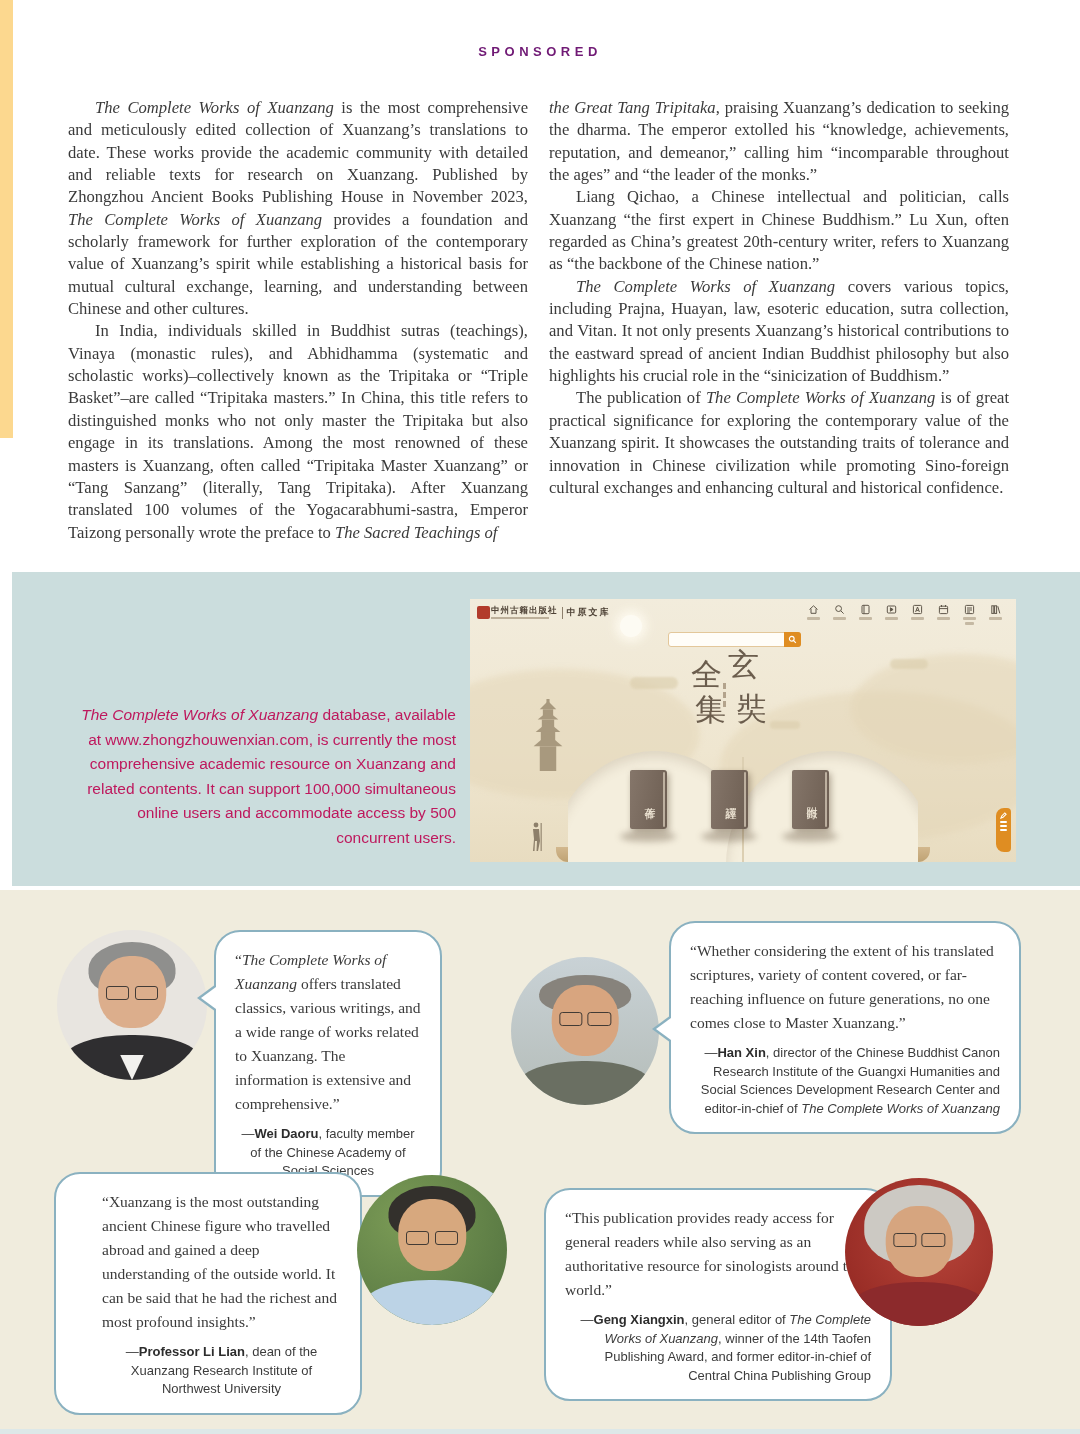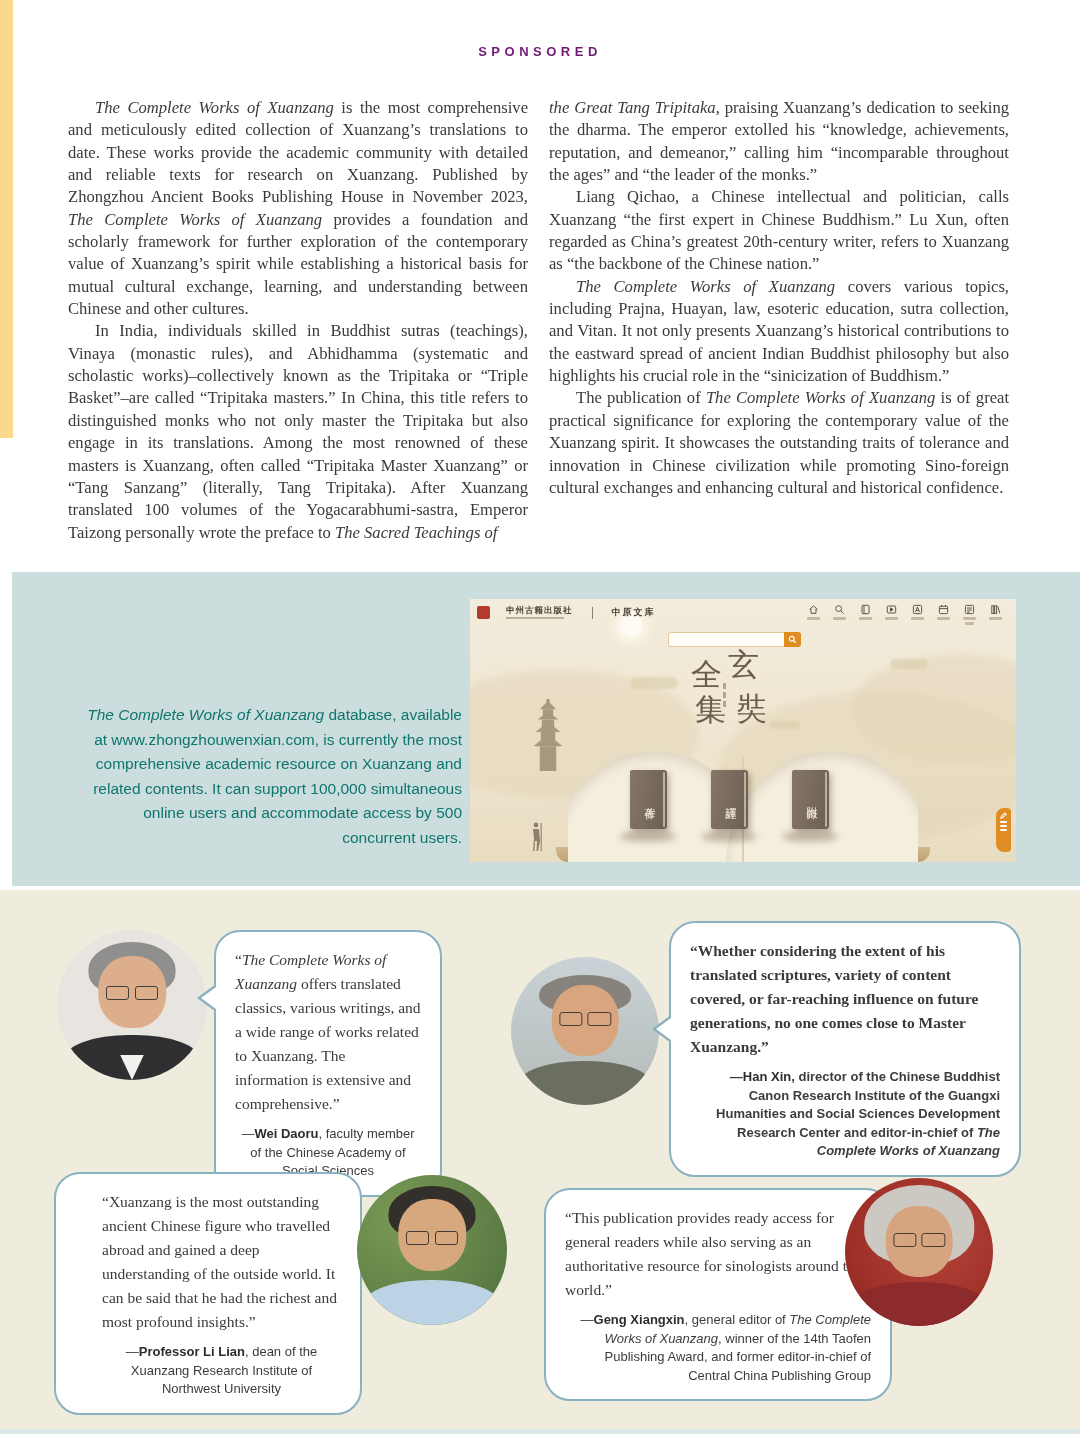--- a/index.html
+++ b/index.html
@@ -12,37 +12,37 @@
     font-family:"Liberation Sans",sans-serif;font-size:13px;font-weight:700;
     letter-spacing:4.5px;color:#701a75;}
 
   .columns{position:absolute;left:68px;top:97px;width:942px;display:flex;gap:21px;}
   .col{width:460px;flex:none;}
   .para{margin:0;text-align:justify;font-size:16.6px;line-height:22.35px;color:#3a3a3a;}
   .para.indent{text-indent:27px;}
 
   
   .panel{position:absolute;left:12px;top:572px;width:1068px;height:314px;background:#cbdddd;}
-  .caption{position:absolute;left:74px;top:131px;width:376px;text-align:right;
-    font-family:"Liberation Sans",sans-serif;font-size:15.5px;line-height:24.5px;color:#0f766e;}
+  .caption{position:absolute;left:68px;top:131px;width:376px;text-align:right;
+    font-family:"Liberation Sans",sans-serif;font-size:15.5px;line-height:24.5px;color:#be185d;}
 
   .shot{position:absolute;left:458px;top:27px;width:546px;height:263px;overflow:hidden;
     background:linear-gradient(180deg,#f2ecdc 0%,#efe6d0 58%,#e8dcc0 100%);}
   .hill{position:absolute;border-radius:50%;background:#e3d5b6;opacity:.5;filter:blur(3px);}
   .h1{left:-50px;top:70px;width:280px;height:130px;}
   .h2{left:250px;top:92px;width:320px;height:150px;}
   .h3{left:380px;top:55px;width:220px;height:110px;}
   .sun{position:absolute;left:150px;top:16px;width:22px;height:22px;border-radius:50%;
     background:#fffdf6;opacity:.9;box-shadow:0 0 10px 5px rgba(255,252,242,.9);}
   .cloud{position:absolute;background:#dccfae;opacity:.65;border-radius:12px;filter:blur(1px);}
   .c1{left:160px;top:78px;width:48px;height:12px;}
   .c2{left:420px;top:60px;width:38px;height:10px;}
   .c3{left:300px;top:122px;width:30px;height:8px;}
 
-  .shead{position:absolute;left:7px;top:7px;display:flex;align-items:center;gap:16px;}
+  .shead{position:absolute;left:7px;top:7px;display:flex;align-items:center;gap:1px;}
   .seal{width:13px;height:13px;background:#b23b2b;border-radius:2px;flex:none;}
   .pubcol{display:flex;flex-direction:column;}
   .pub{font-family:"DejaVu Sans",sans-serif;font-size:8.5px;font-weight:700;
     color:#4e4236;letter-spacing:1px;line-height:9px;white-space:nowrap;}
   .pubsub{width:58px;height:2px;background:#bdb09a;margin-top:2px;}
   .hdiv{width:1px;height:12px;background:#8d7f6c;margin:0 3px;flex:none;}
   .libname{font-family:"DejaVu Sans",sans-serif;font-size:9px;font-weight:700;
     color:#4e4236;letter-spacing:2px;white-space:nowrap;}
 
   .nav{position:absolute;right:12px;top:5px;display:flex;gap:9px;}
@@ -110,21 +110,21 @@
     border:1.6px solid rgba(40,40,40,.85);border-radius:3px;}
   .glasses::before{left:1%;} .glasses::after{right:1%;}
   .abody{position:absolute;left:50%;transform:translateX(-50%);bottom:-3%;width:90%;
     height:33%;background:var(--cloth,#444);border-radius:48% 48% 0 0;}
   .vneck{position:absolute;left:50%;transform:translateX(-50%);bottom:0;width:16%;height:17%;
     background:#f2f1ee;clip-path:polygon(0 0,100% 0,50% 100%);}
 
   .bubble{position:absolute;box-sizing:border-box;background:#fff;border:2px solid #8ab1c0;
     border-radius:26px;padding:16px 19px 14px;--bb:#8ab1c0;}
   .bub1{left:214px;top:40px;width:228px;--ptop:52px;}
-  .bub2{left:669px;top:31px;width:352px;font-weight:bold;--ptop:92px;}
+  .bub2{left:669px;top:31px;width:352px;--ptop:92px;}
   .bub3{left:54px;top:282px;width:308px;padding-left:46px;--ptop:58px;}
   .bub4{left:544px;top:298px;width:348px;--ptop:52px;}
   .bubble.pl::before{content:"";position:absolute;left:-19px;top:var(--ptop);
     border-style:solid;border-width:14px 19px 14px 0;
     border-color:transparent var(--bb) transparent transparent;}
   .bubble.pl::after{content:"";position:absolute;left:-15px;top:calc(var(--ptop) + 3px);
     border-style:solid;border-width:11px 15px 11px 0;
     border-color:transparent #fff transparent transparent;}
   .bubble.pr::before{content:"";position:absolute;right:-19px;top:var(--ptop);
     border-style:solid;border-width:14px 0 14px 19px;

